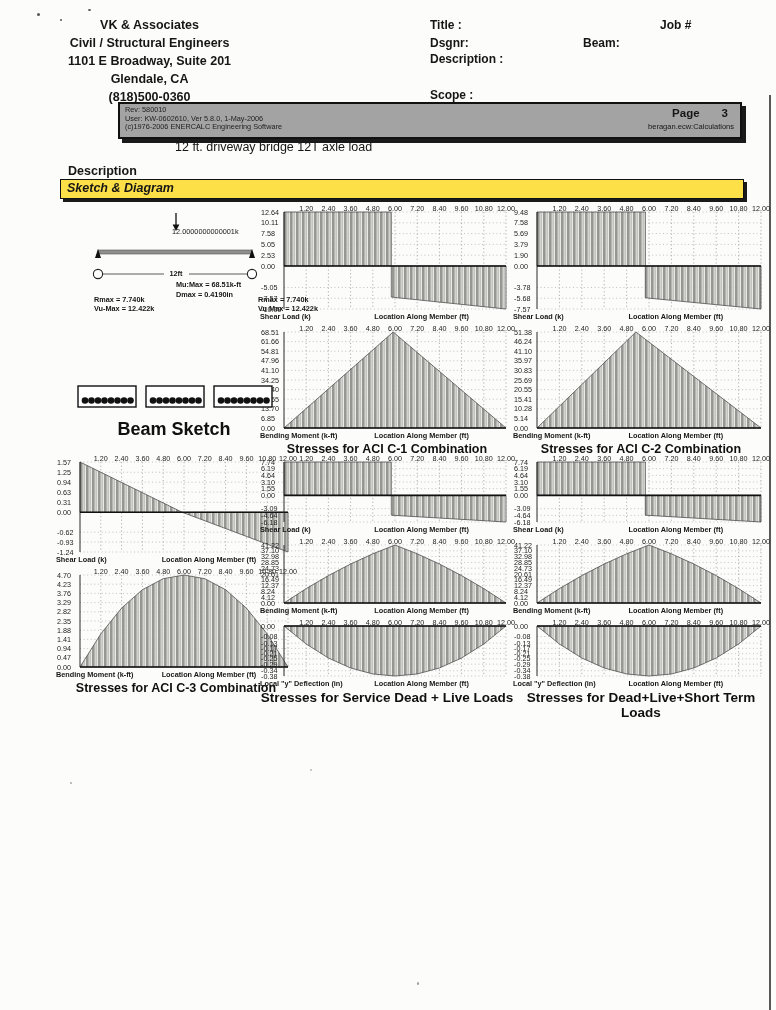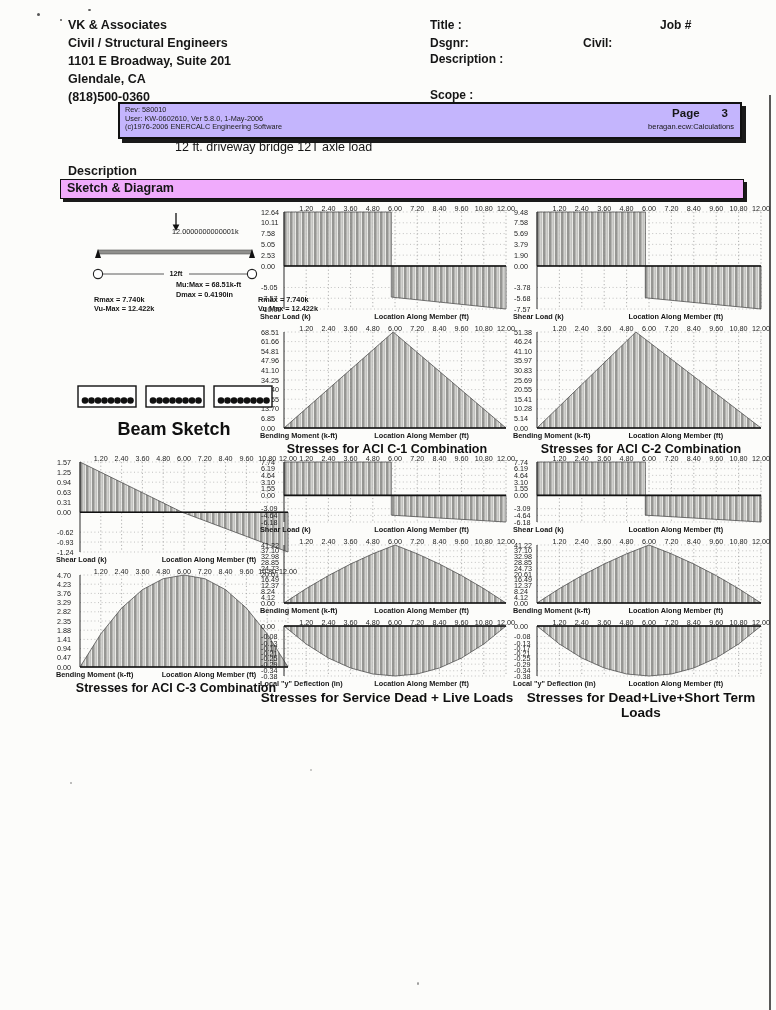--- a/index.html
+++ b/index.html
@@ -1,32 +1,32 @@
 <!DOCTYPE html>
 <html><head>
 <meta charset="utf-8">
 <style>
   html,body{margin:0;padding:0;}
   body{font-family:"Liberation Sans",sans-serif;background:#e8e8e6;}
   #page{position:relative;width:776px;height:1010px;background:#fcfcfa;overflow:hidden;color:#161616;}
   .abs{position:absolute;}
   
-  .lh-line{font-size:12.5px;font-weight:bold;line-height:18px;}
+  .lh-line{font-size:12.5px;font-weight:bold;line-height:18px;text-align:center;}
   .lbl{font-size:12px;font-weight:bold;}
   
-  #titlebar{left:118px;top:102px;width:620px;height:33px;background:#c4b5fd;border:2px solid #111;
+  #titlebar{left:118px;top:102px;width:620px;height:33px;background:#a3a3a3;border:2px solid #111;
             box-shadow:4px 4px 0 0 #1a1a1a;}
   #titlebar .meta{position:absolute;left:5px;top:2px;font-size:7.3px;line-height:8.6px;color:#222;}
   #titlebar .ttl{position:absolute;left:0;right:0;top:6px;text-align:center;font-size:16px;font-weight:bold;}
   #titlebar .pg{position:absolute;right:12px;top:3px;font-size:11.5px;font-weight:bold;}
   #titlebar .pgno{display:inline-block;margin-left:22px;}
   #titlebar .fileref{position:absolute;right:6px;top:18px;font-size:7.5px;}
   
-  #sectionbar{left:60px;top:179px;width:682px;height:18px;background:#f0abfc;border:1.5px solid #111;
-              box-shadow:3px 3px 0 0 #1a1a1a;}
+  #sectionbar{left:60px;top:179px;width:682px;height:18px;background:#fde047;border:1.5px solid #111;
+              box-shadow:3px 3px 0 0 #1a1a1a;font-style:italic;}
   #sectionbar .st{font-size:12.5px;font-weight:bold;padding-left:6px;line-height:17px;}
   .caption{font-weight:bold;text-align:center;color:#101010;}
   .speck{position:absolute;background:#555;border-radius:50%;}
   #scan-edge{position:absolute;left:769px;top:95px;width:2px;height:915px;background:#2e2e2e;opacity:.8;}
   svg{overflow:visible;}
   svg text{font-family:"Liberation Sans",sans-serif;}
 </style>
 </head>
 <body>
 
@@ -54,21 +54,21 @@
     <div class="lh-line">VK &amp; Associates</div>
     <div class="lh-line">Civil / Structural Engineers</div>
     <div class="lh-line">1101 E Broadway, Suite 201</div>
     <div class="lh-line">Glendale, CA</div>
     <div class="lh-line">(818)500-0360</div>
   </div>
   <div class="abs lbl" style="left:430px;top:18px;">Title :</div>
   <div class="abs lbl" style="left:430px;top:36px;">Dsgnr:</div>
   <div class="abs lbl" style="left:430px;top:52px;">Description :</div>
   <div class="abs lbl" style="left:430px;top:88px;">Scope :</div>
-  <div class="abs lbl" style="left:583px;top:36px;">Civil:</div>
+  <div class="abs lbl" style="left:583px;top:36px;">Beam:</div>
   <div class="abs lbl" style="left:660px;top:18px;">Job #</div>
 
   <div id="titlebar" class="abs">
     <div class="meta">
       <div>Rev: 580010</div>
       <div>User: KW-0602610, Ver 5.8.0, 1-May-2006</div>
       <div>(c)1976-2006 ENERCALC Engineering Software</div>
     </div>
     <div class="pg">
       <span>Page</span><span class="pgno">3</span>

